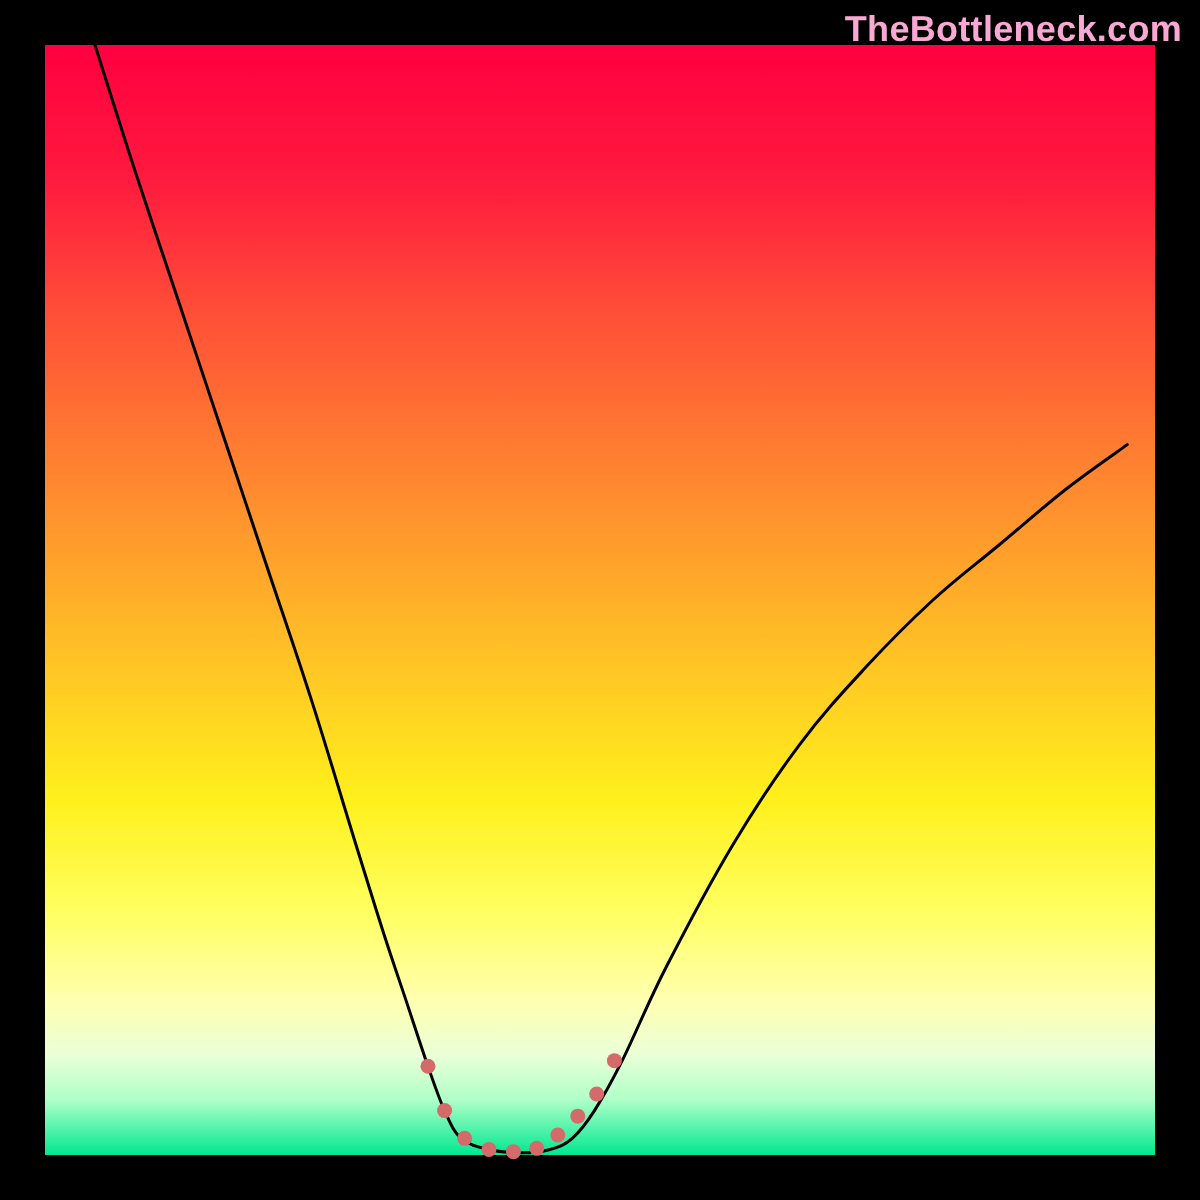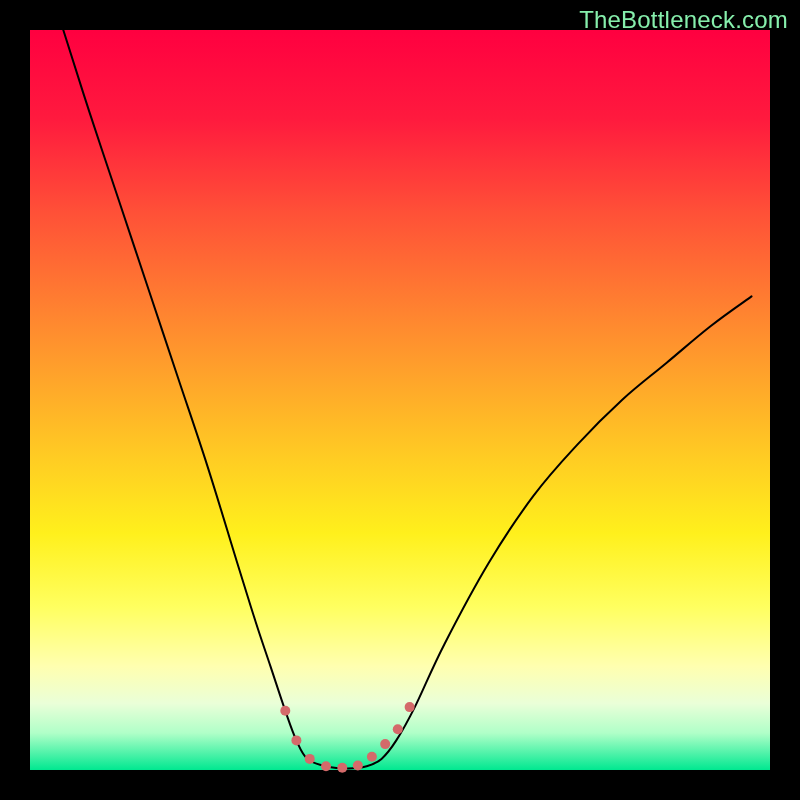--- a/index.html
+++ b/index.html
@@ -14,22 +14,22 @@
     position: relative;
     width: 800px;
     height: 800px;
   }
   .watermark {
     position: absolute;
     top: 6px;
     right: 12px;
     font-family: Arial, Helvetica, sans-serif;
     font-size: 24px;
-    font-weight: 400;
-    color: #86efac;
+    font-weight: 700;
+    color: #f9a8d4;
     letter-spacing: 0.2px;
     z-index: 10;
   }
   svg.chart {
     position: absolute;
     top: 0;
     left: 0;
   }
 </style>
 </head>

